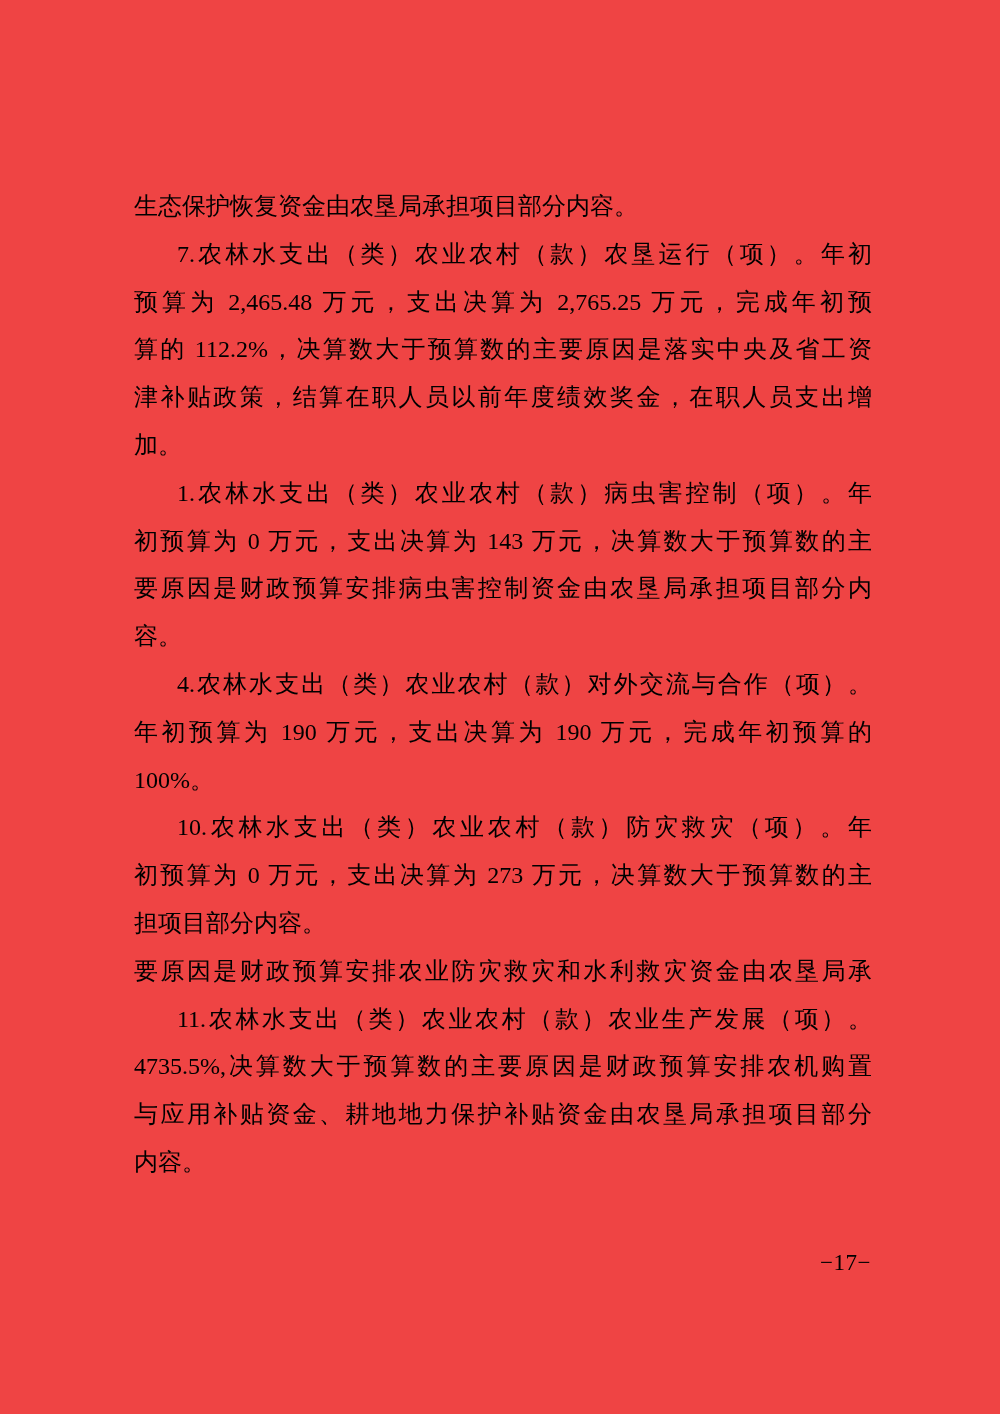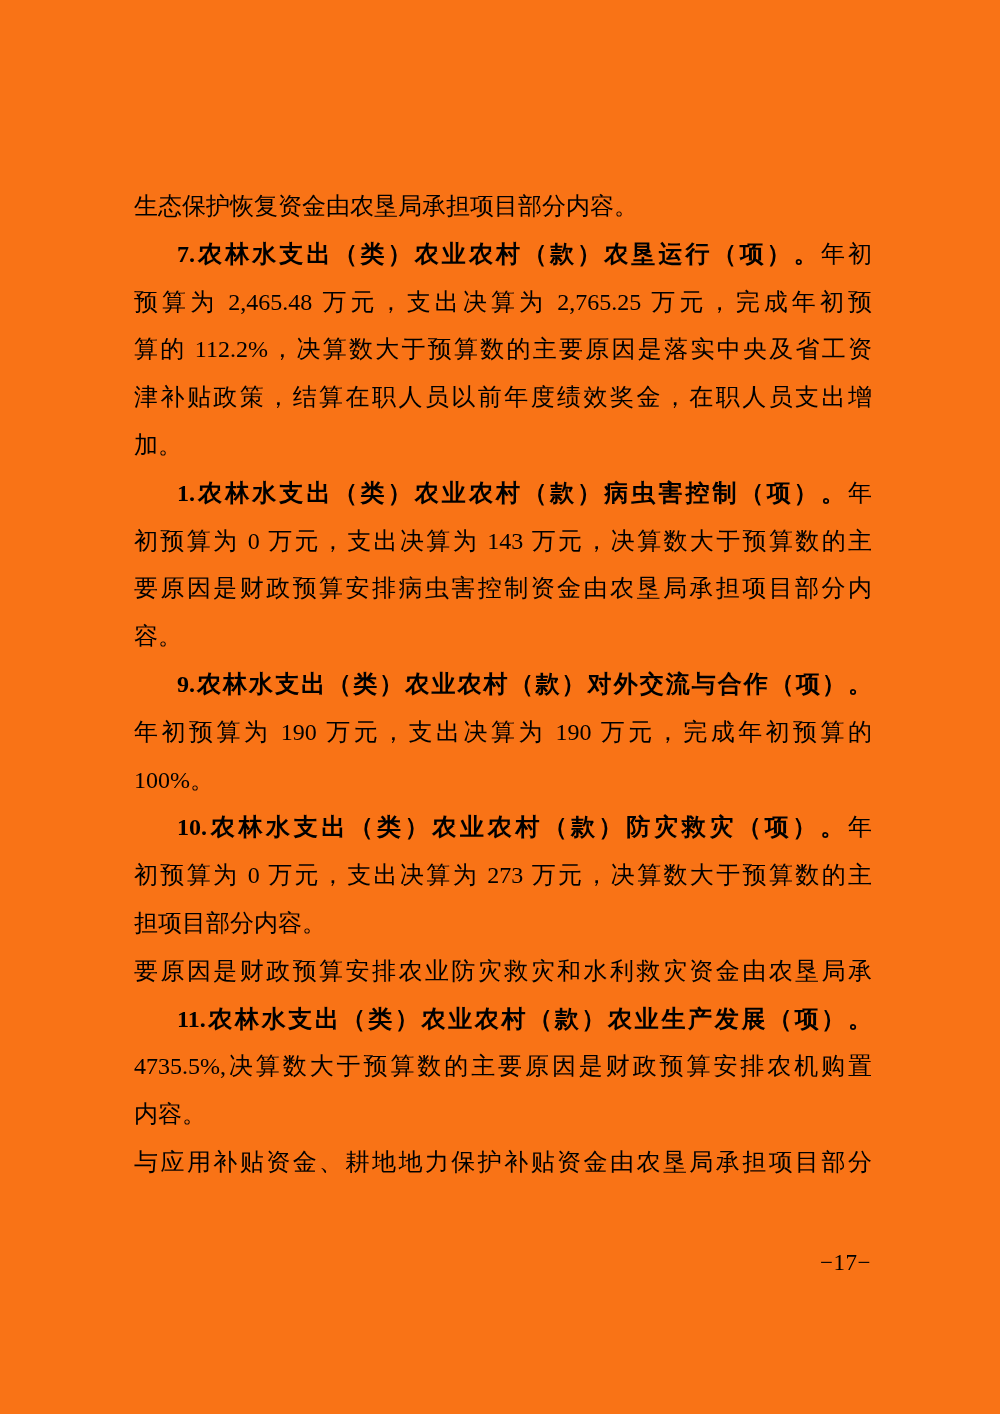--- a/index.html
+++ b/index.html
@@ -4,21 +4,21 @@
 <style>
   html, body {
     margin: 0;
     padding: 0;
     background: #ffffff;
   }
   .page {
     position: relative;
     width: 1000px;
     height: 1414px;
-    background: #f97316;
+    background: #ef4444;
     overflow: hidden;
     font-family: "Liberation Serif", "DejaVu Serif", serif;
     color: #000000;
   }
   .text-block {
     position: absolute;
     left: 134px;
     top: 183px;
     width: 738px;
     font-size: 24px;
@@ -31,21 +31,21 @@
     text-align: left;
   }
   .line.fill {
     text-align: justify;
     text-align-last: justify;
   }
   .line.indent {
     text-indent: 43px;
   }
   .line b {
-    font-weight: bold;
+    font-weight: normal;
   }
   .page-number {
     position: absolute;
     left: 820px;
     top: 1250px;
     font-size: 23px;
     letter-spacing: 0.5px;
     color: #000000;
   }
 </style>
@@ -57,26 +57,26 @@
       <div class="line"><span>生态保护恢复资金由农垦局承担项目部分内容。</span></div>
       <div class="line fill indent"><b>7.农林水支出（类）农业农村（款）农垦运行（项）。</b><span>年初</span></div>
       <div class="line fill"><span>预算为 2,465.48 万元，支出决算为 2,765.25 万元，完成年初预</span></div>
       <div class="line fill"><span>算的 112.2%，决算数大于预算数的主要原因是落实中央及省工资</span></div>
       <div class="line fill"><span>津补贴政策，结算在职人员以前年度绩效奖金，在职人员支出增</span></div>
       <div class="line"><span>加。</span></div>
       <div class="line fill indent"><b>1.农林水支出（类）农业农村（款）病虫害控制（项）。</b><span>年</span></div>
       <div class="line fill"><span>初预算为 0 万元，支出决算为 143 万元，决算数大于预算数的主</span></div>
       <div class="line fill"><span>要原因是财政预算安排病虫害控制资金由农垦局承担项目部分内</span></div>
       <div class="line"><span>容。</span></div>
-      <div class="line fill indent"><b>9.农林水支出（类）农业农村（款）对外交流与合作（项）。</b></div>
+      <div class="line fill indent"><b>4.农林水支出（类）农业农村（款）对外交流与合作（项）。</b></div>
       <div class="line fill"><span>年初预算为 190 万元，支出决算为 190 万元，完成年初预算的</span></div>
       <div class="line"><span>100%。</span></div>
       <div class="line fill indent"><b>10.农林水支出（类）农业农村（款）防灾救灾（项）。</b><span>年</span></div>
       <div class="line fill"><span>初预算为 0 万元，支出决算为 273 万元，决算数大于预算数的主</span></div>
       <div class="line"><span>担项目部分内容。</span></div>
       <div class="line fill"><span>要原因是财政预算安排农业防灾救灾和水利救灾资金由农垦局承</span></div>
       <div class="line fill indent"><b>11.农林水支出（类）农业农村（款）农业生产发展（项）。</b></div>
       <div class="line fill"><span>4735.5%,决算数大于预算数的主要原因是财政预算安排农机购置</span></div>
+      <div class="line fill"><span>与应用补贴资金、耕地地力保护补贴资金由农垦局承担项目部分</span></div>
       <div class="line"><span>内容。</span></div>
-      <div class="line fill"><span>与应用补贴资金、耕地地力保护补贴资金由农垦局承担项目部分</span></div>
     </div>
   <div class="page-number">−17−</div>
 </div>
 
 </body></html>

